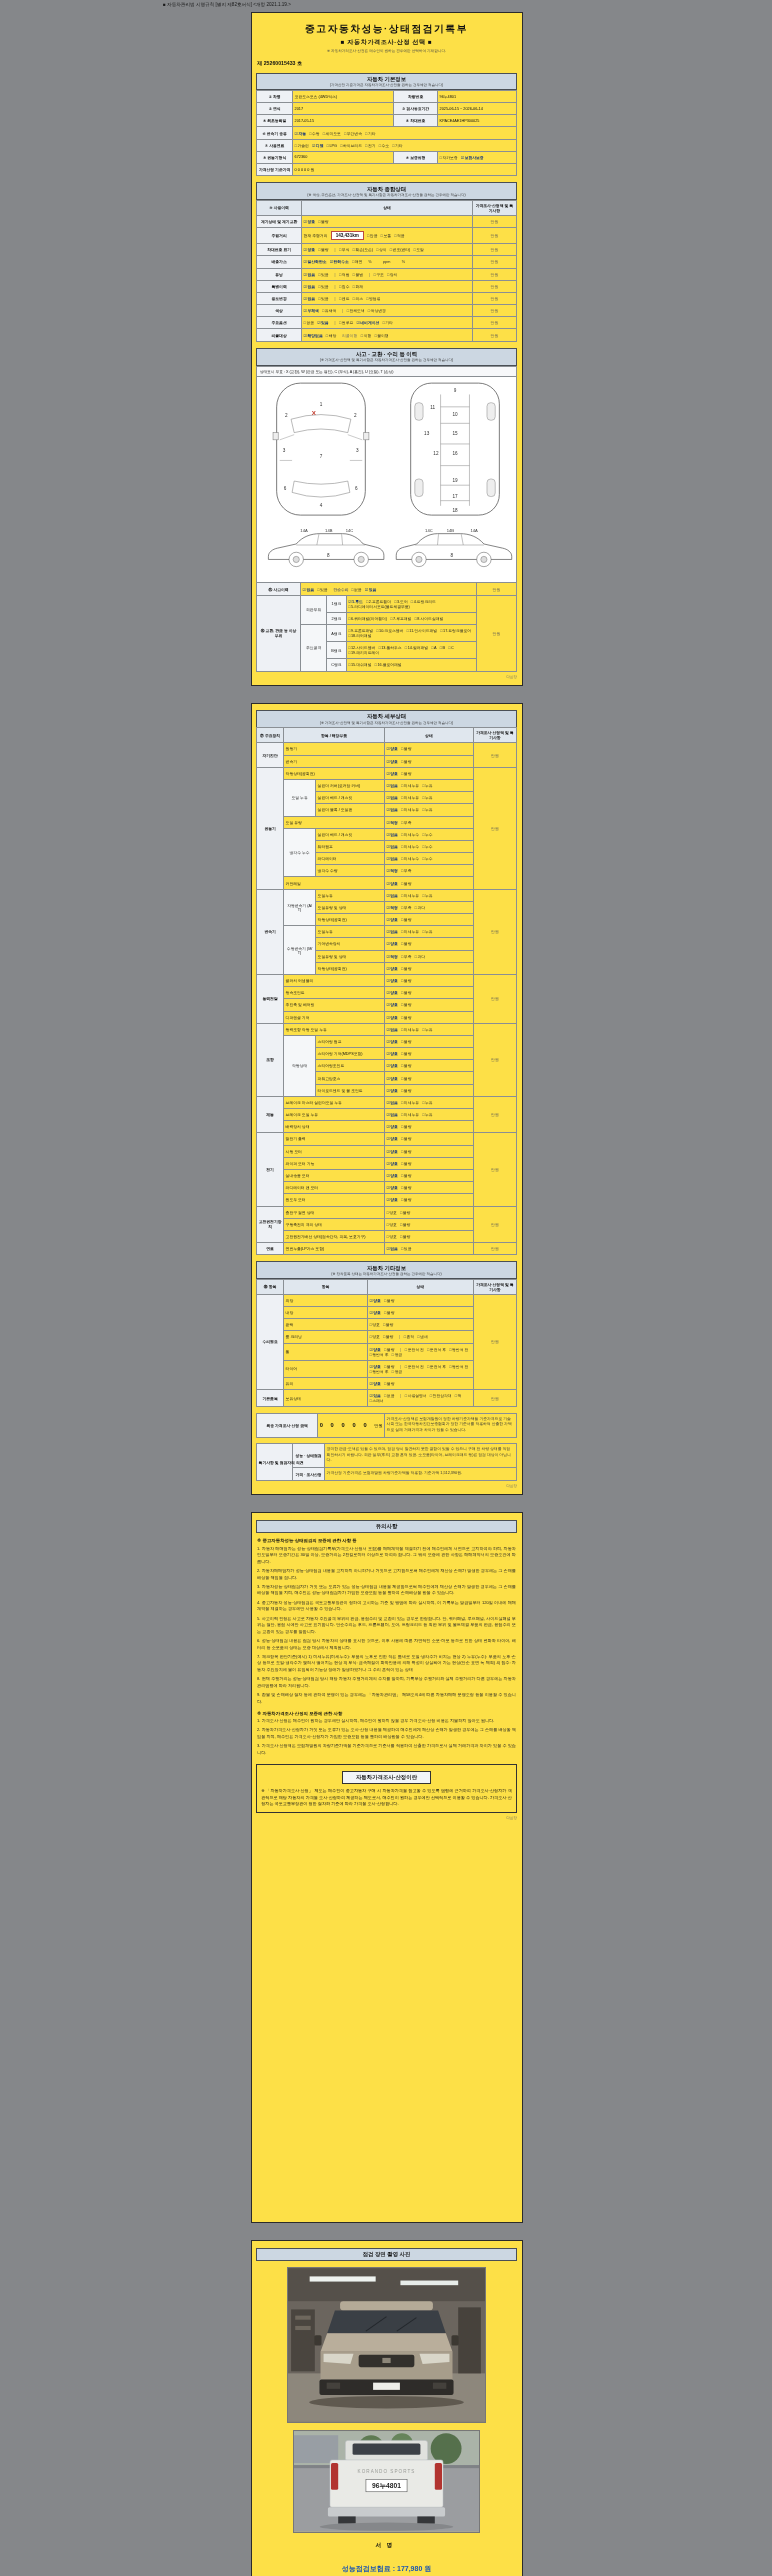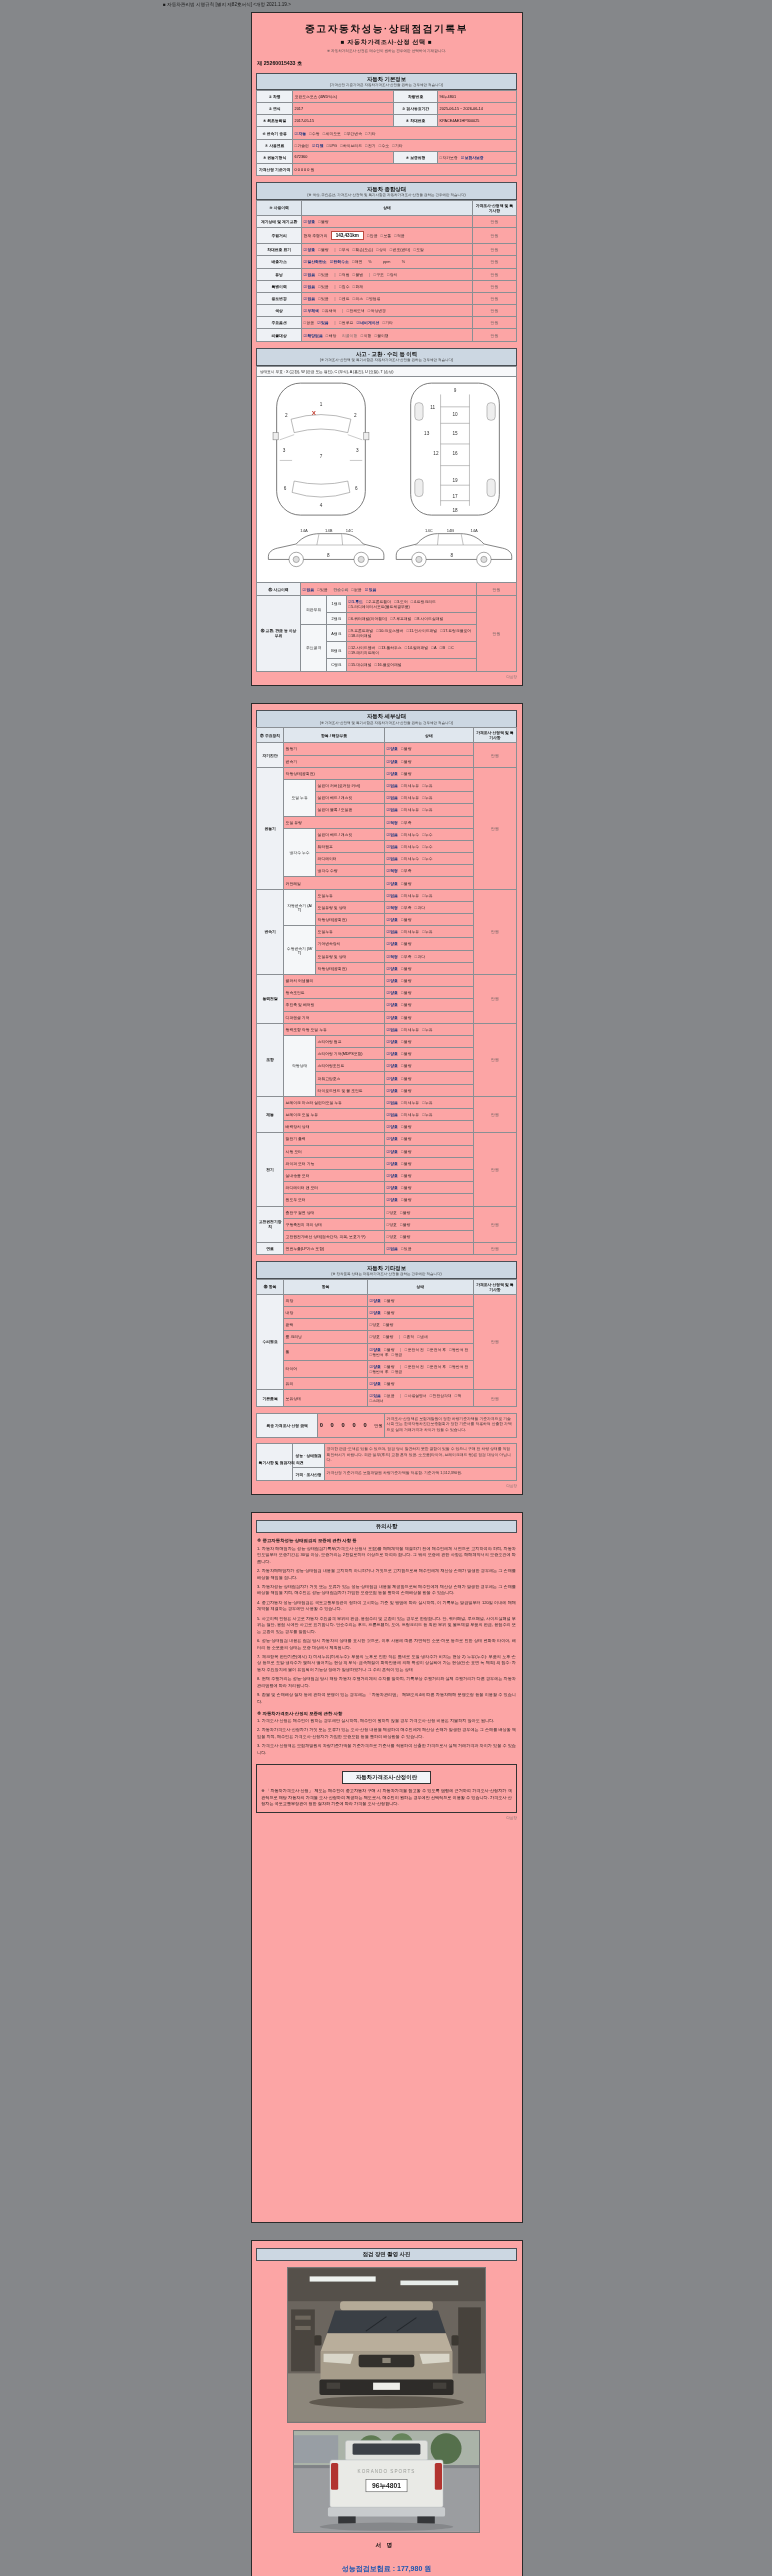--- a/index.html
+++ b/index.html
@@ -4,21 +4,21 @@
 <style>
   html,body{margin:0;padding:0;}
   body{
     width:773px;height:2576px;position:relative;
     background:#85878a;
     font-family:"Liberation Sans","DejaVu Sans",sans-serif;
     color:#111;overflow:hidden;
   }
   .top-note{position:absolute;top:2.1px;left:163px;font-size:4.6px;color:#1a1a1a;}
   .page{width:272px;margin:0 auto;padding-top:12.4px;}
-  .block{background:#fca5a5;border:0.5px solid #2b2b2b;margin-bottom:17px;padding:5.2px 4.6px 6.2px 4.6px;box-sizing:border-box;}
+  .block{background:#fde047;border:0.5px solid #2b2b2b;margin-bottom:17px;padding:5.2px 4.6px 6.2px 4.6px;box-sizing:border-box;}
   .t-main{font-size:9.8px;font-weight:bold;text-align:center;letter-spacing:1.5px;margin-top:4.1px;}
   .t-sub{font-size:6.2px;font-weight:bold;text-align:center;margin-top:2.6px;letter-spacing:0.5px;}
   .t-note{font-size:3.6px;text-align:center;color:#444;margin-top:2.1px;}
   .doc-no{font-size:5.2px;font-weight:bold;margin:6.2px 0 2.1px 1px;}
   .band{background:#ccd7e2;border:0.5px solid #4a4f55;text-align:center;font-weight:bold;font-size:5.4px;padding:2.1px 1px;margin-top:6.2px;}
   .band .bnote{font-weight:normal;font-size:3.5px;color:#333;display:block;margin-top:0.5px;}
   table.frm{width:100%;border-collapse:collapse;table-layout:fixed;margin-top:-0.5px;}
   .frm th{background:#e0e7ee;font-size:3.8px;border:0.5px solid #8a8f94;padding:2.1px 1px;font-weight:bold;}
   .frm td{border:0.5px solid #8a8f94;font-size:3.8px;padding:3.1px 1.5px;vertical-align:middle;word-break:break-all;}
   .lblc{background:#eef1f5;text-align:center;font-weight:bold;}

